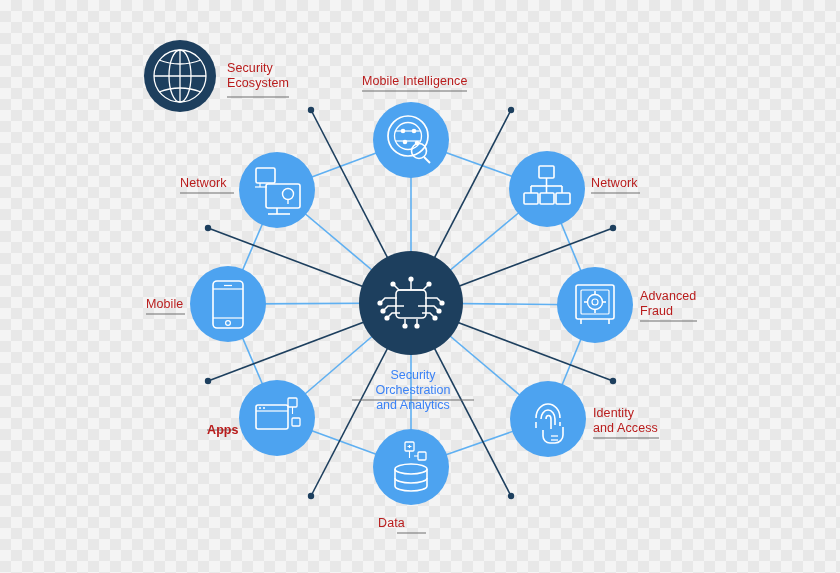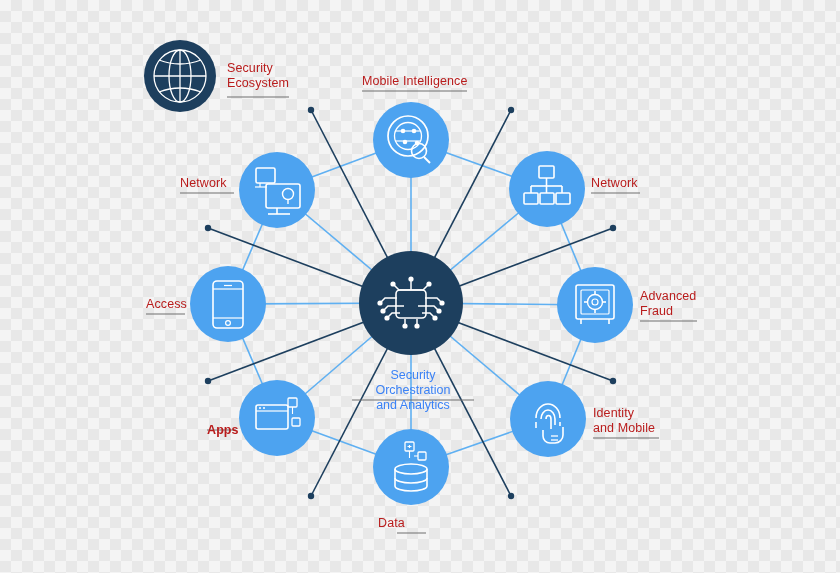--- a/index.html
+++ b/index.html
@@ -268,19 +268,19 @@
   </g>
 </svg>
 
 <div class="label" style="left:227px; top:61px;">Security
 Ecosystem</div>
 <div class="label" style="left:362px; top:74px;">Mobile Intelligence</div>
 <div class="label" style="left:591px; top:176px;">Network</div>
 <div class="label" style="left:640px; top:289px;">Advanced
 Fraud</div>
 <div class="label" style="left:593px; top:406px;">Identity
-and Mobile</div>
+and Access</div>
 <div class="label" style="left:378px; top:516px;">Data</div>
 <div class="label" style="left:207px; top:423px;font-weight:bold;">Apps</div>
-<div class="label" style="left:146px; top:297px;">Access</div>
+<div class="label" style="left:146px; top:297px;">Mobile</div>
 <div class="label" style="left:180px; top:176px;">Network</div>
 <div class="center-label" style="left:352px; top:368px; width:122px;">Security Orchestration
 and Analytics</div>
 
 </body></html>

